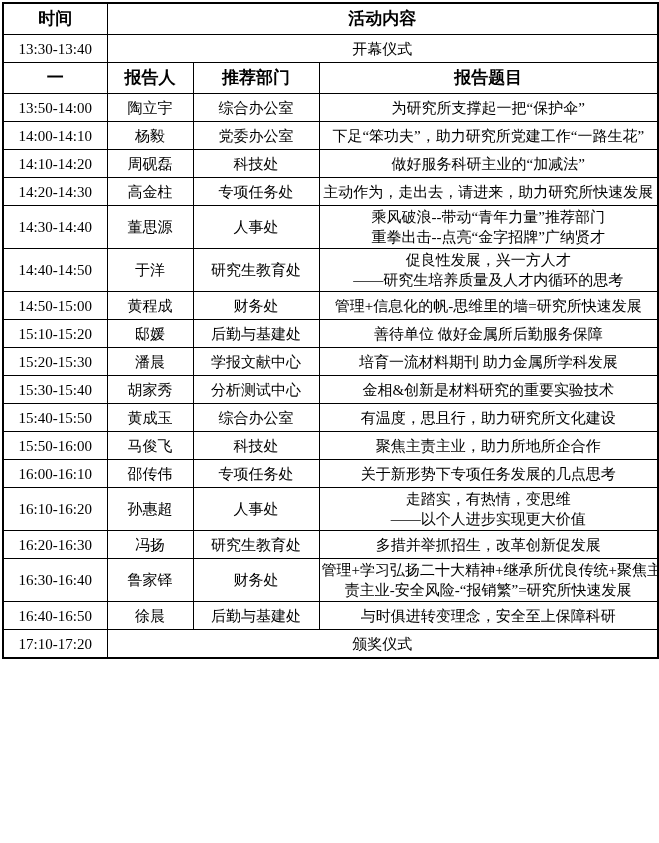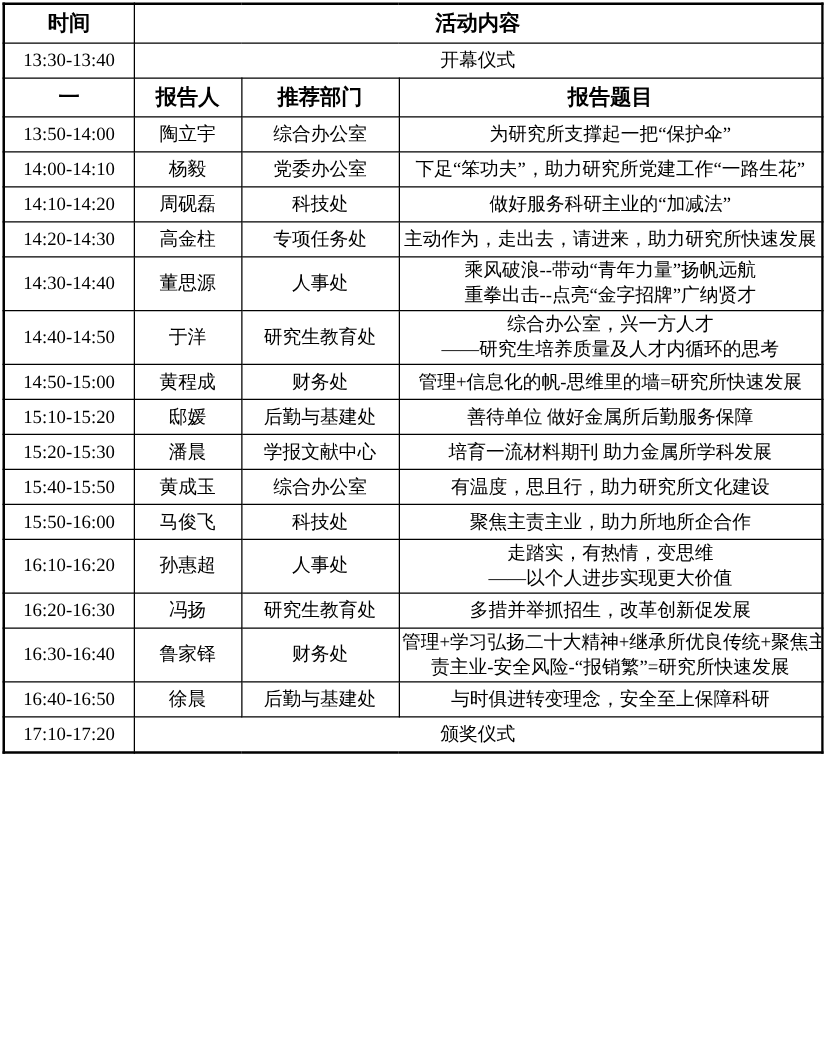--- a/index.html
+++ b/index.html
@@ -100,30 +100,30 @@
           <td class="dept-cell">专项任务处</td>
           <td>
             <div class="title-line">主动作为，走出去，请进来，助力研究所快速发展</div>
           </td>
         </tr>
         <tr class="double">
           <td class="time-cell">14:30-14:40</td>
           <td class="speaker-cell">董思源</td>
           <td class="dept-cell">人事处</td>
           <td>
-            <div class="title-line">乘风破浪--带动“青年力量”扬帆远航</div>
+            <div class="title-line">乘风破浪--带动“青年力量”推荐部门</div>
             <div class="title-line">重拳出击--点亮“金字招牌”广纳贤才</div>
           </td>
         </tr>
         <tr class="double">
           <td class="time-cell">14:40-14:50</td>
           <td class="speaker-cell">于洋</td>
           <td class="dept-cell">研究生教育处</td>
           <td>
-            <div class="title-line">综合办公室，兴一方人才</div>
+            <div class="title-line">促良性发展，兴一方人才</div>
             <div class="title-line">——研究生培养质量及人才内循环的思考</div>
           </td>
         </tr>
         <tr class="single">
           <td class="time-cell">14:50-15:00</td>
           <td class="speaker-cell">黄程成</td>
           <td class="dept-cell">财务处</td>
           <td>
             <div class="title-line">管理+信息化的帆-思维里的墙=研究所快速发展</div>
           </td>
@@ -138,33 +138,49 @@
         </tr>
         <tr class="single">
           <td class="time-cell">15:20-15:30</td>
           <td class="speaker-cell">潘晨</td>
           <td class="dept-cell">学报文献中心</td>
           <td>
             <div class="title-line">培育一流材料期刊 助力金属所学科发展</div>
           </td>
         </tr>
         <tr class="single">
+          <td class="time-cell">15:30-15:40</td>
+          <td class="speaker-cell">胡家秀</td>
+          <td class="dept-cell">分析测试中心</td>
+          <td>
+            <div class="title-line">金相&amp;创新是材料研究的重要实验技术</div>
+          </td>
+        </tr>
+        <tr class="single">
           <td class="time-cell">15:40-15:50</td>
           <td class="speaker-cell">黄成玉</td>
           <td class="dept-cell">综合办公室</td>
           <td>
             <div class="title-line">有温度，思且行，助力研究所文化建设</div>
           </td>
         </tr>
         <tr class="single">
           <td class="time-cell">15:50-16:00</td>
           <td class="speaker-cell">马俊飞</td>
           <td class="dept-cell">科技处</td>
           <td>
             <div class="title-line">聚焦主责主业，助力所地所企合作</div>
+          </td>
+        </tr>
+        <tr class="single">
+          <td class="time-cell">16:00-16:10</td>
+          <td class="speaker-cell">邵传伟</td>
+          <td class="dept-cell">专项任务处</td>
+          <td>
+            <div class="title-line">关于新形势下专项任务发展的几点思考</div>
           </td>
         </tr>
         <tr class="double">
           <td class="time-cell">16:10-16:20</td>
           <td class="speaker-cell">孙惠超</td>
           <td class="dept-cell">人事处</td>
           <td>
             <div class="title-line">走踏实，有热情，变思维</div>
             <div class="title-line">——以个人进步实现更大价值</div>
           </td>

